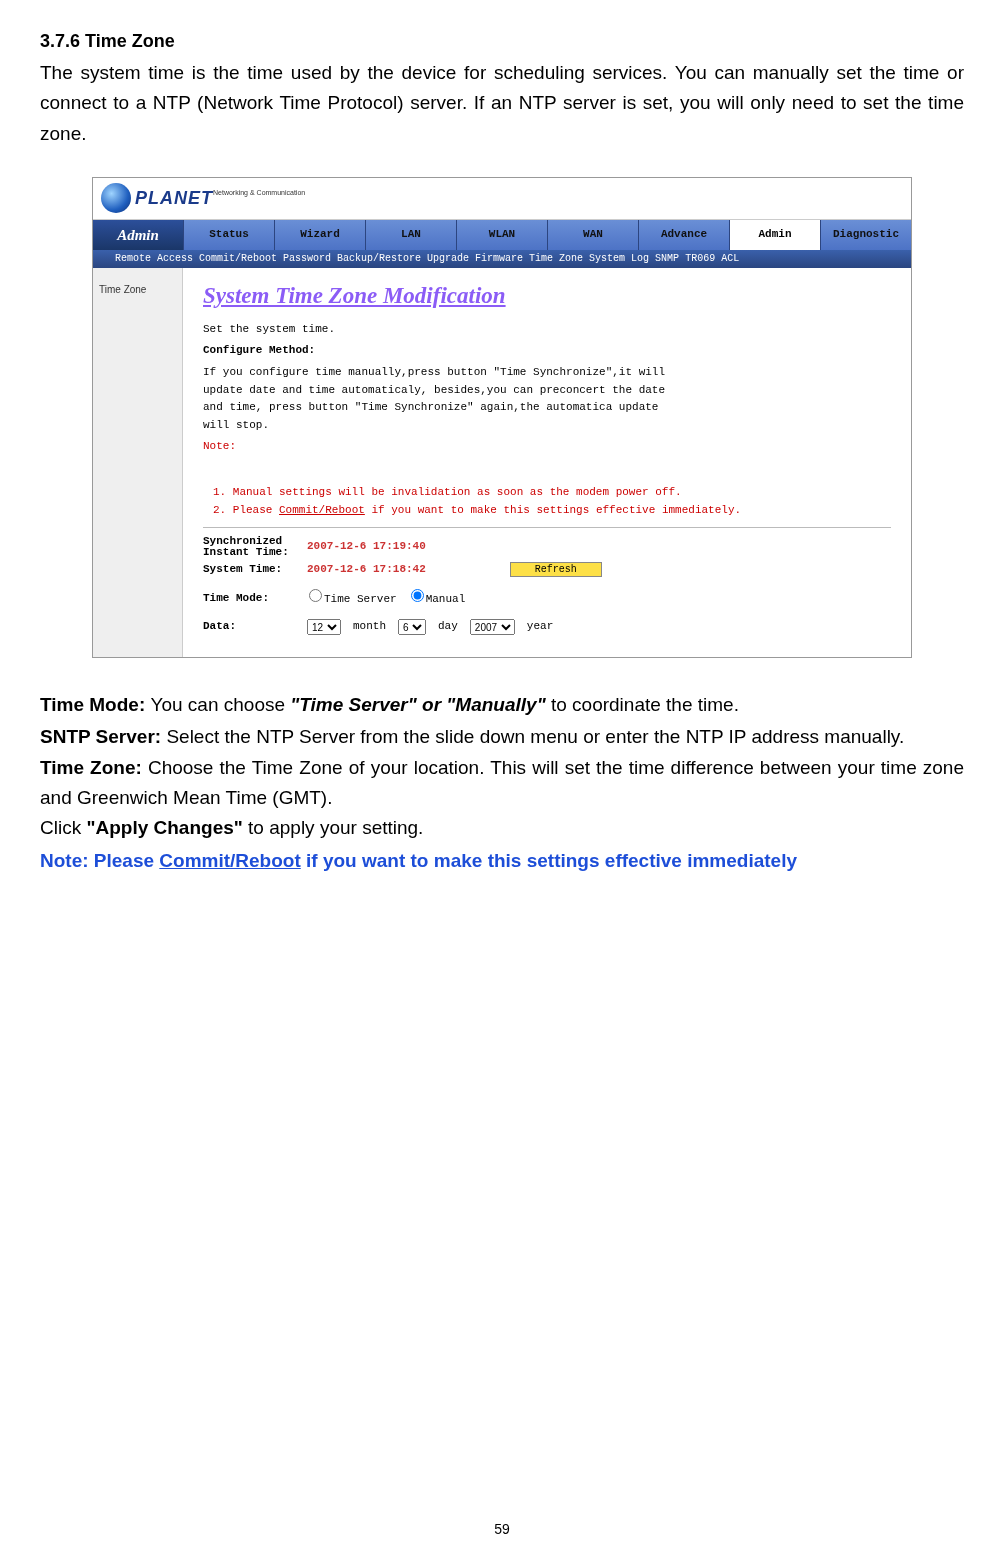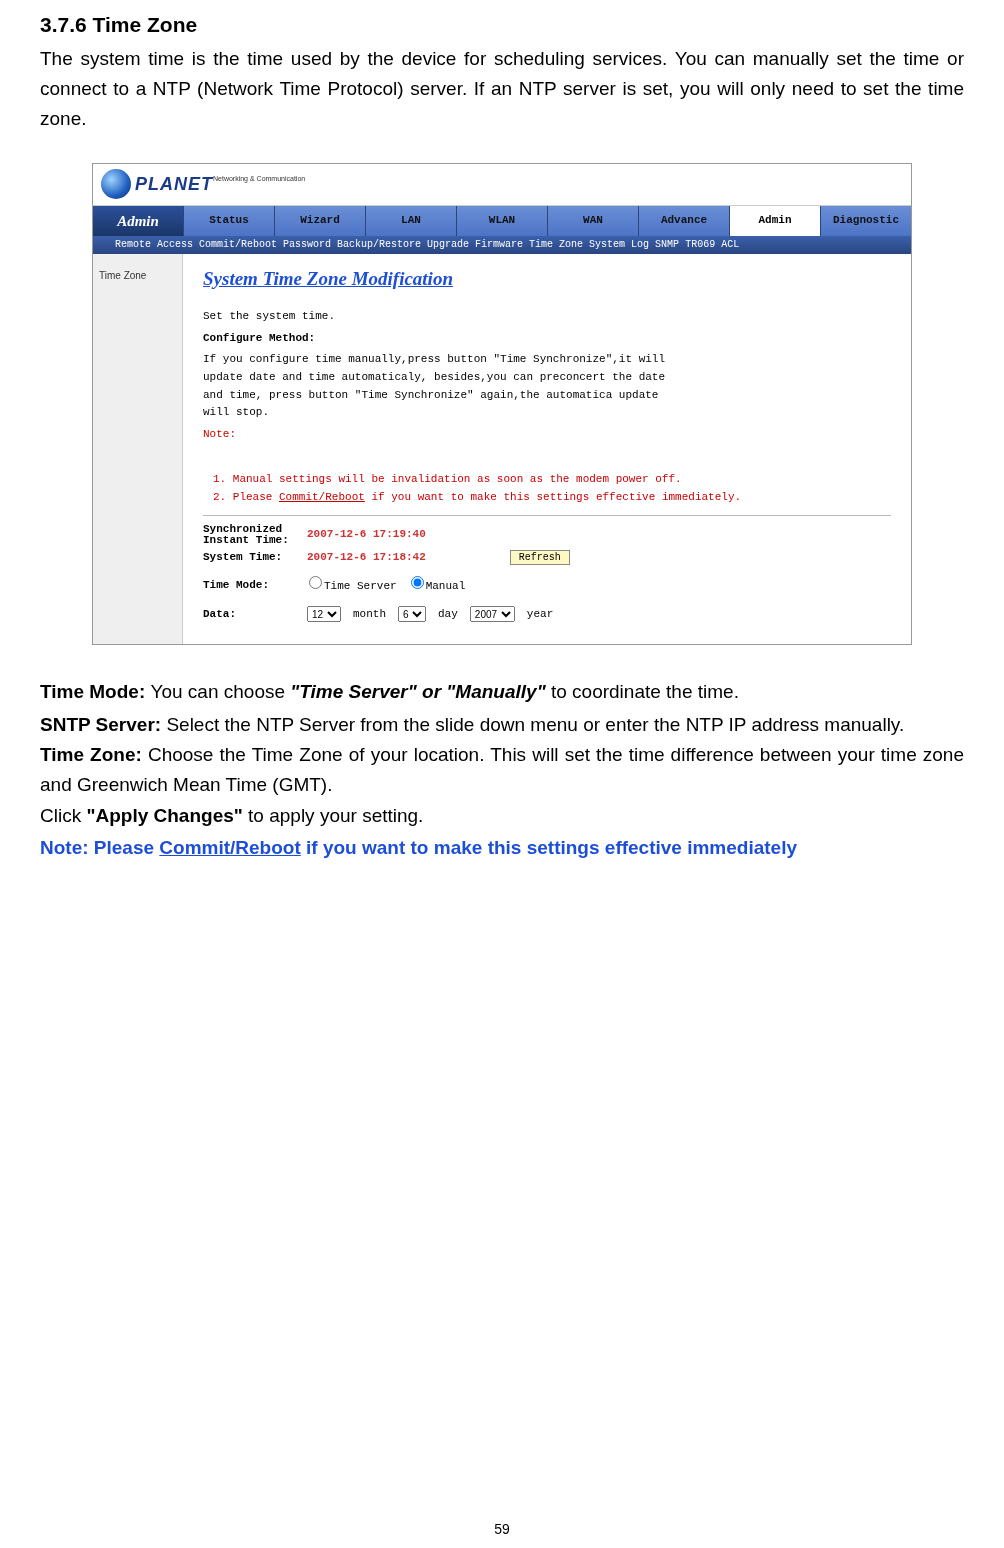--- a/index.html
+++ b/index.html
@@ -12,22 +12,23 @@
       line-height: 1.6;
       color: #000;
     }
     .page {
       padding: 8px 40px 20px 40px;
       min-height: 1548px;
       position: relative;
     }
     .section-heading {
       font-weight: bold;
-      font-size: 21px;
+      font-size: 18px;
       margin-bottom: 2px;
+      margin-top: 19px;
     }
     .intro-para {
       text-align: justify;
       margin-bottom: 28px;
     }
     .screenshot-wrap {
       display: flex;
       justify-content: center;
       margin-bottom: 32px;
     }
@@ -114,41 +115,41 @@
       font-size: 10px;
       color:#333;
     }
     .right-panel {
       flex:1;
       padding: 10px 20px 18px 20px;
       font-family: "Courier New", monospace;
       font-size: 11px;
     }
     .panel-title {
-      color:#1d4ed8;
+      color:#8b5cf6;
       font-weight:bold;
-      font-size: 19px;
+      font-size: 23px;
       font-family: "Times New Roman", serif;
       text-decoration: underline;
       font-style: italic;
-      margin-bottom: 14px;
+      margin-bottom: 6px;
     }
     .small-line { margin: 4px 0; }
     .bold { font-weight: bold; }
     .note-red { color:#c00; }
     .note-red a { color:#c00; text-decoration: underline; }
     .hr { border:none; border-top:1px solid #bbb; margin:8px 0; }
     .val-red { color:#c33; font-weight:bold;text-align:right; }
     .flex-row { display:flex; align-items:center; gap:12px; margin:3px 0;}
     .lbl { width: 92px; font-weight:bold; font-family:"Courier New",monospace;}
     .btn-small {
       font-size:10px;
-      padding:1px 8px;
+      padding:1px 24px;
       border:1px solid #888;
-      background:#fef9c3;
+      background:#fde047;
       font-family:"Courier New", monospace;
     }
     select.tiny { font-size:10px; height:16px; }
     input[type=radio] { margin:0 2px; }
     .desc-block p { line-height: 1.6; }
     .desc-block .line { margin-bottom: 2px; }
     .desc-block .para { text-align: justify; }
     .bold-inline { font-weight:bold; }
     .italic-bold { font-style: italic; font-weight:bold; }
     .red-note-bottom {

